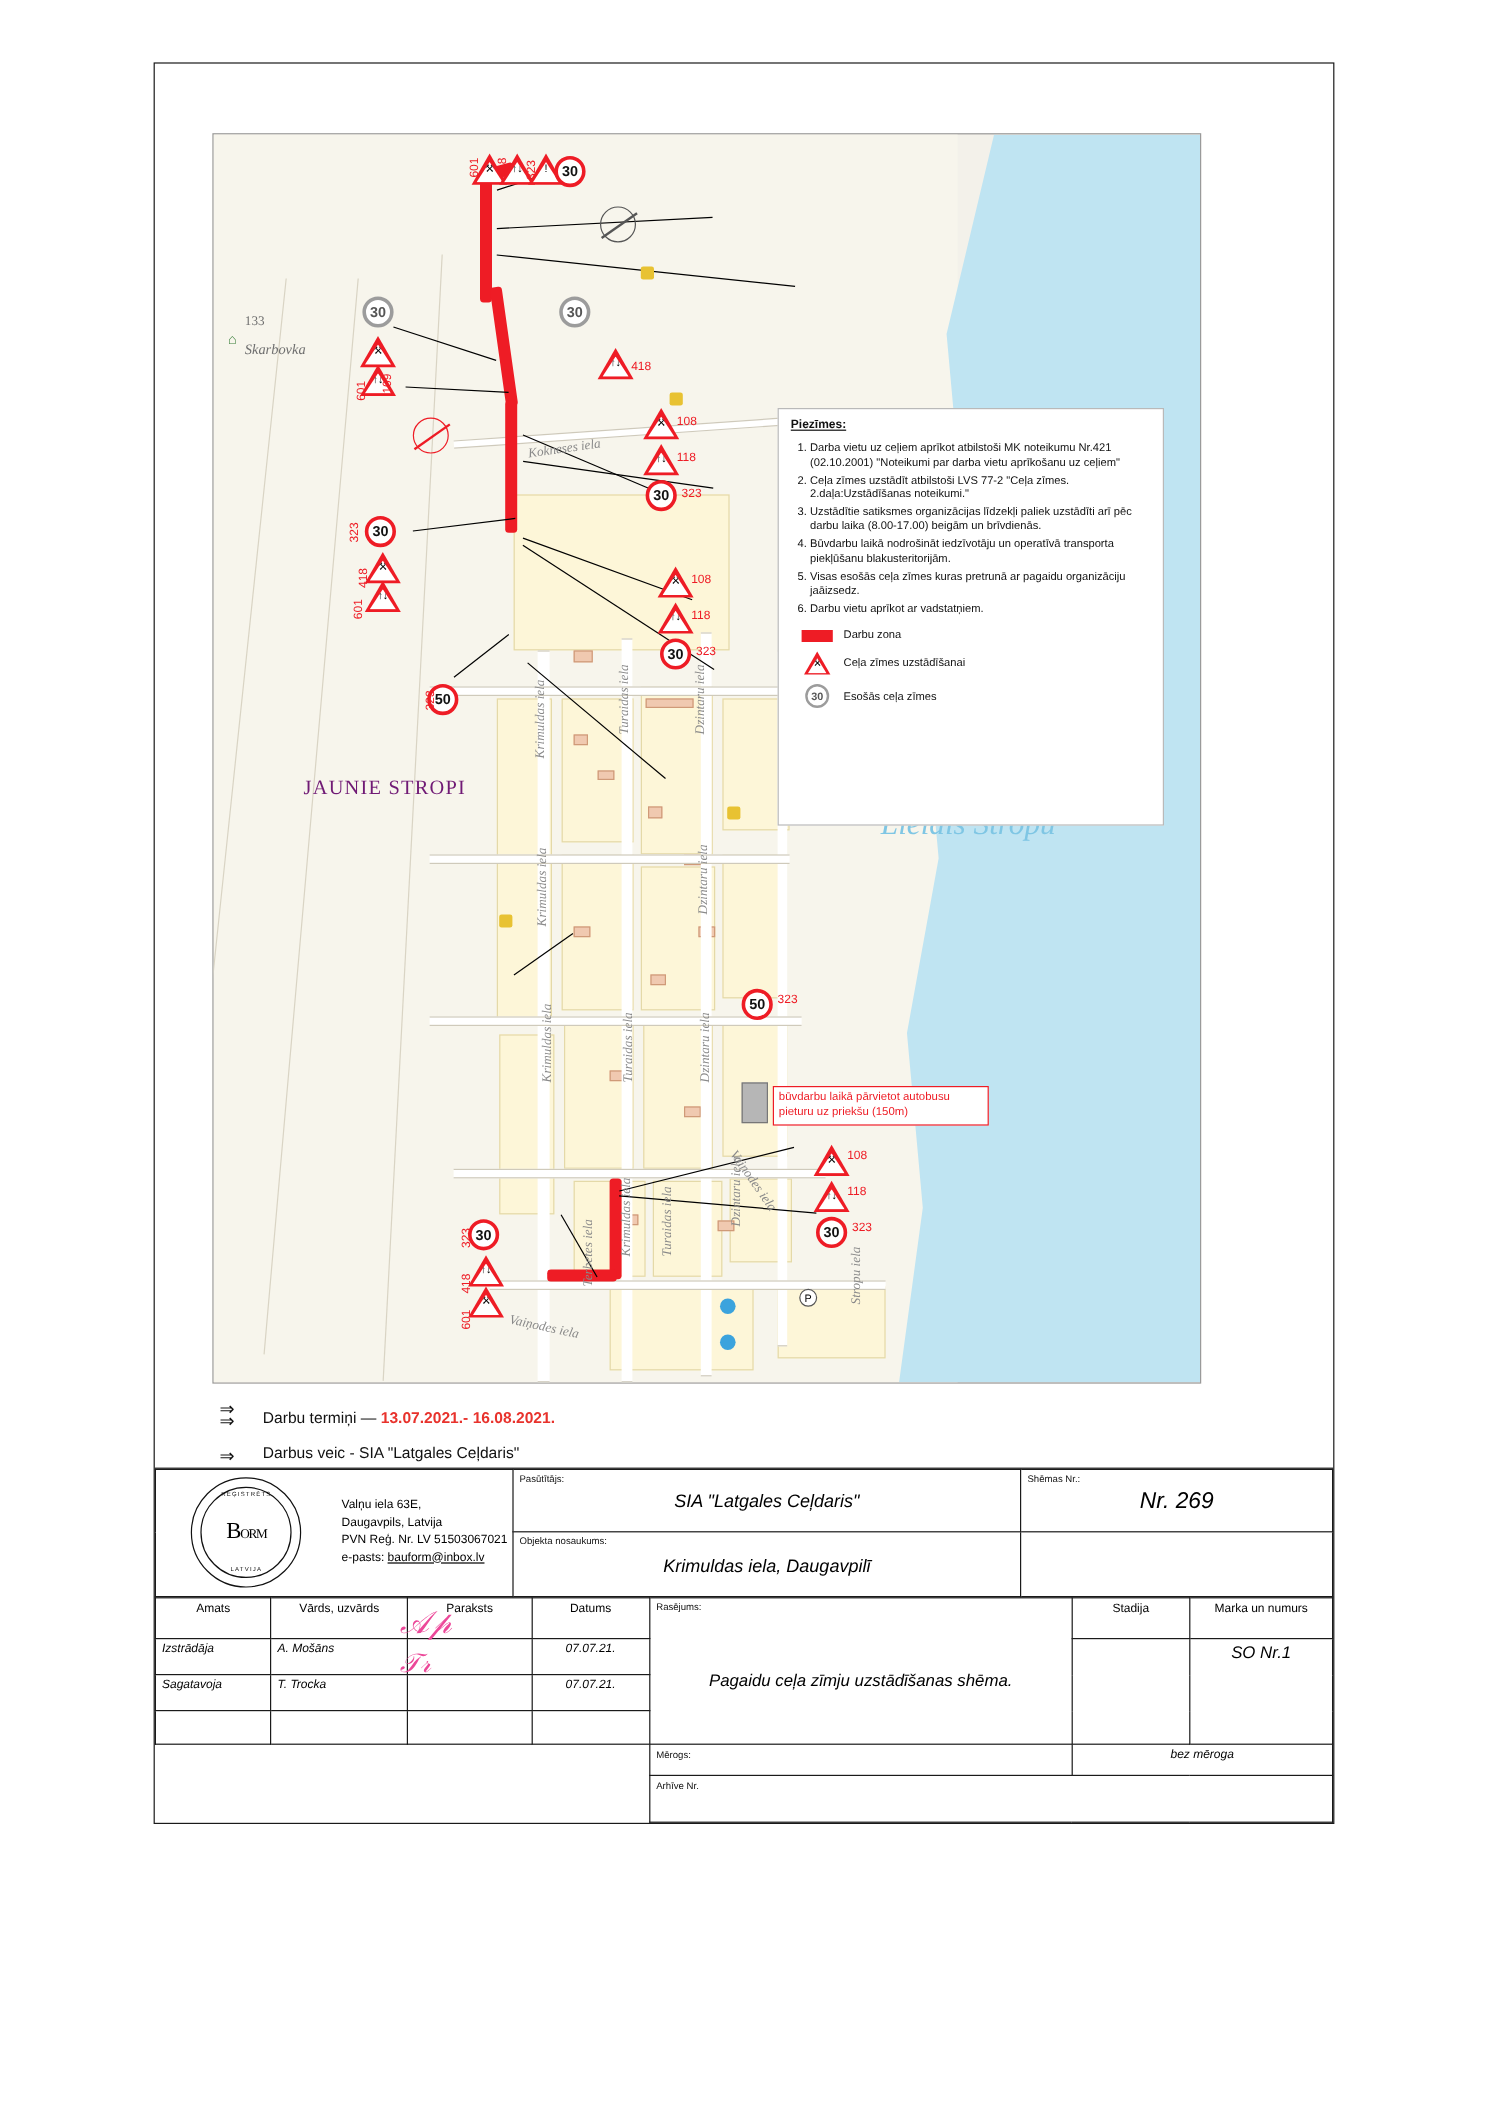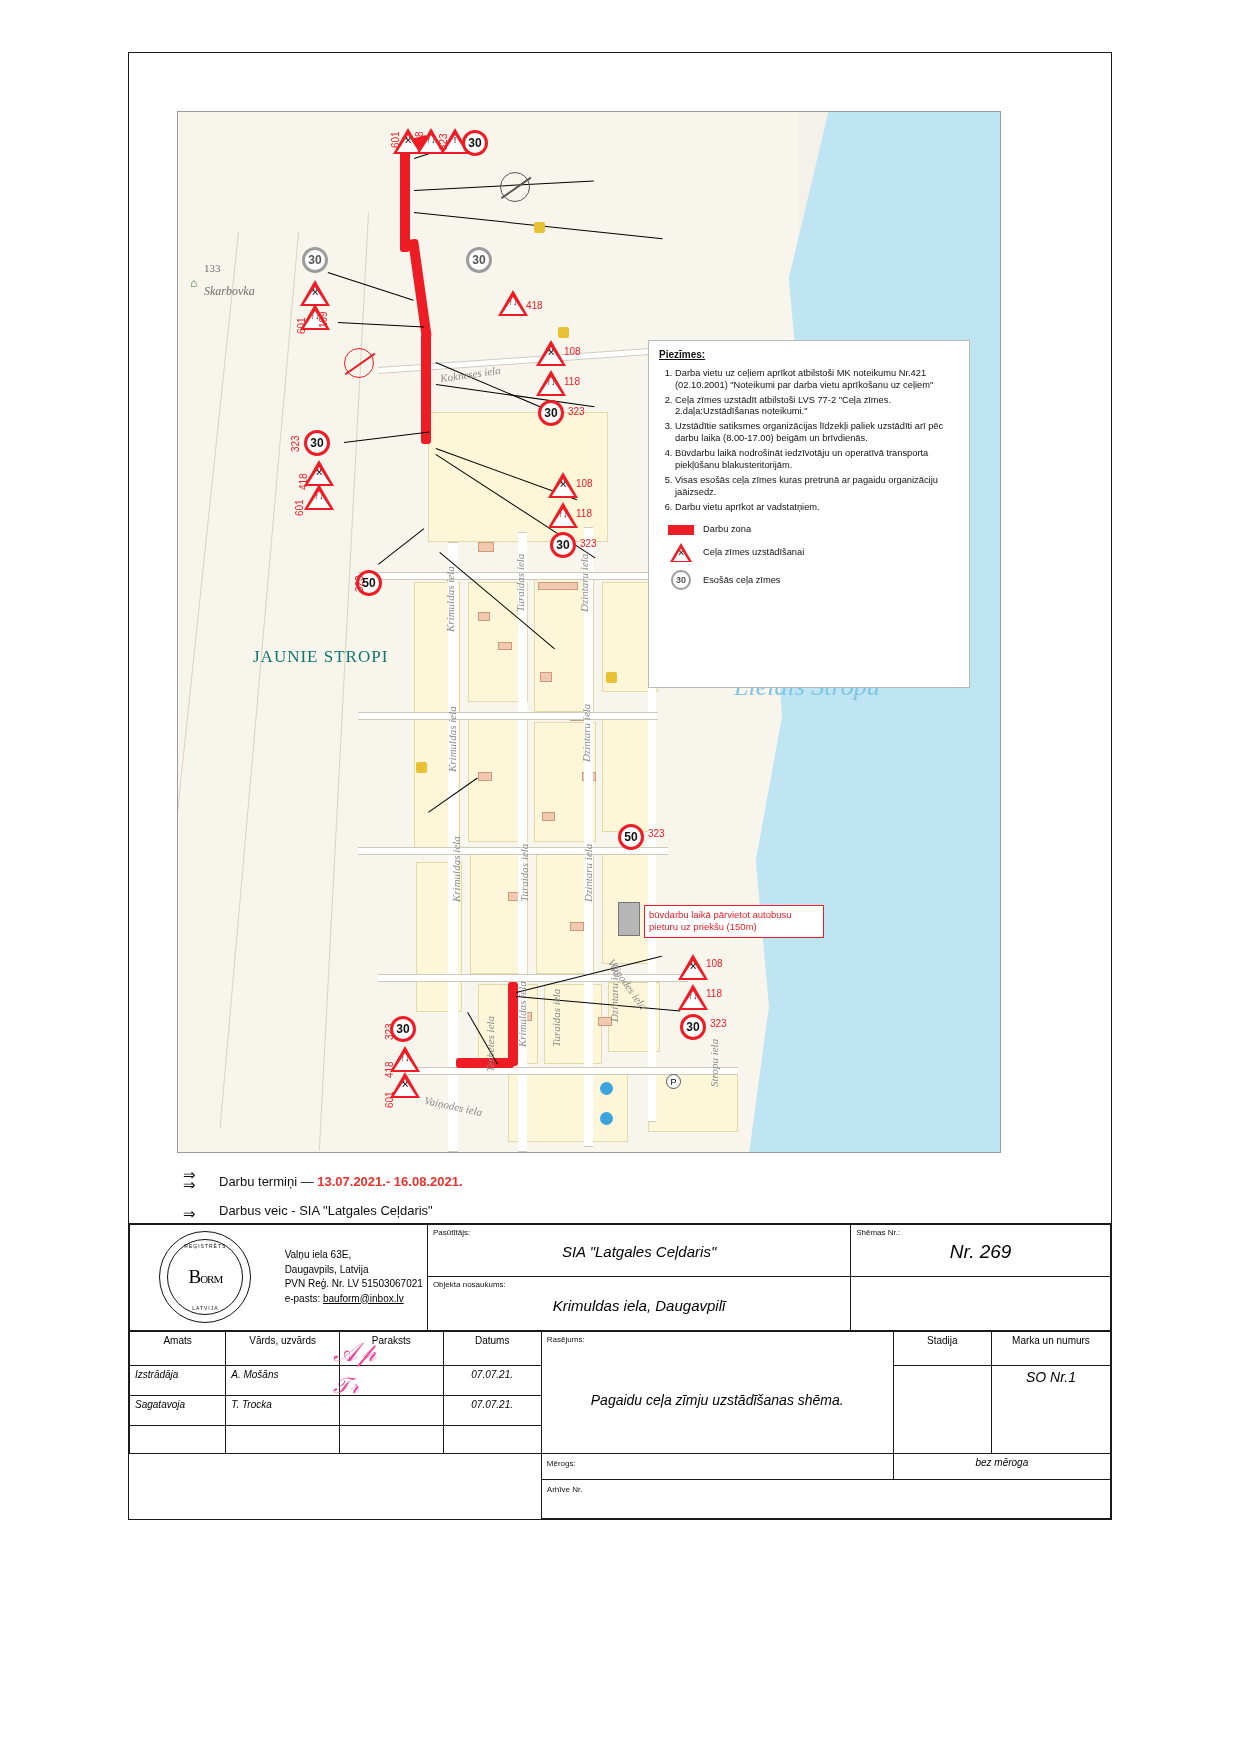--- a/index.html
+++ b/index.html
@@ -84,21 +84,21 @@
   }
   .code.rot { transform:rotate(-90deg); transform-origin:0 0; }
   .maplabel {
     position:absolute;
     color:#6f6f6f;
     font-size:11px;
     font-family:"Liberation Serif", serif;
     white-space:nowrap;
   }
   .maplabel.street { color:#8a8a8a; font-style:italic; font-size:11px; }
-  .maplabel.big { color:#0f766e; font-size:17px; letter-spacing:1px; }
+  .maplabel.big { color:#701a75; font-size:17px; letter-spacing:1px; }
   .maplabel.lake { color:#7fc6e4; font-size:26px; font-style:italic; font-family:"Liberation Serif", serif; }
   .vert { transform:rotate(-90deg); transform-origin:0 0; }
   
   .notes {
     position:absolute;
     left:470px; top:228px;
     width:322px; height:348px;
     background:#fff;
     border:1px solid #b9b9b9;
     padding:8px 10px;

